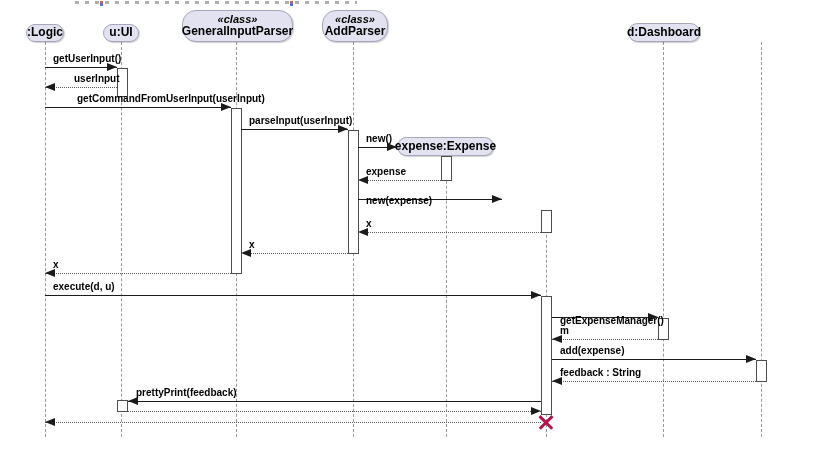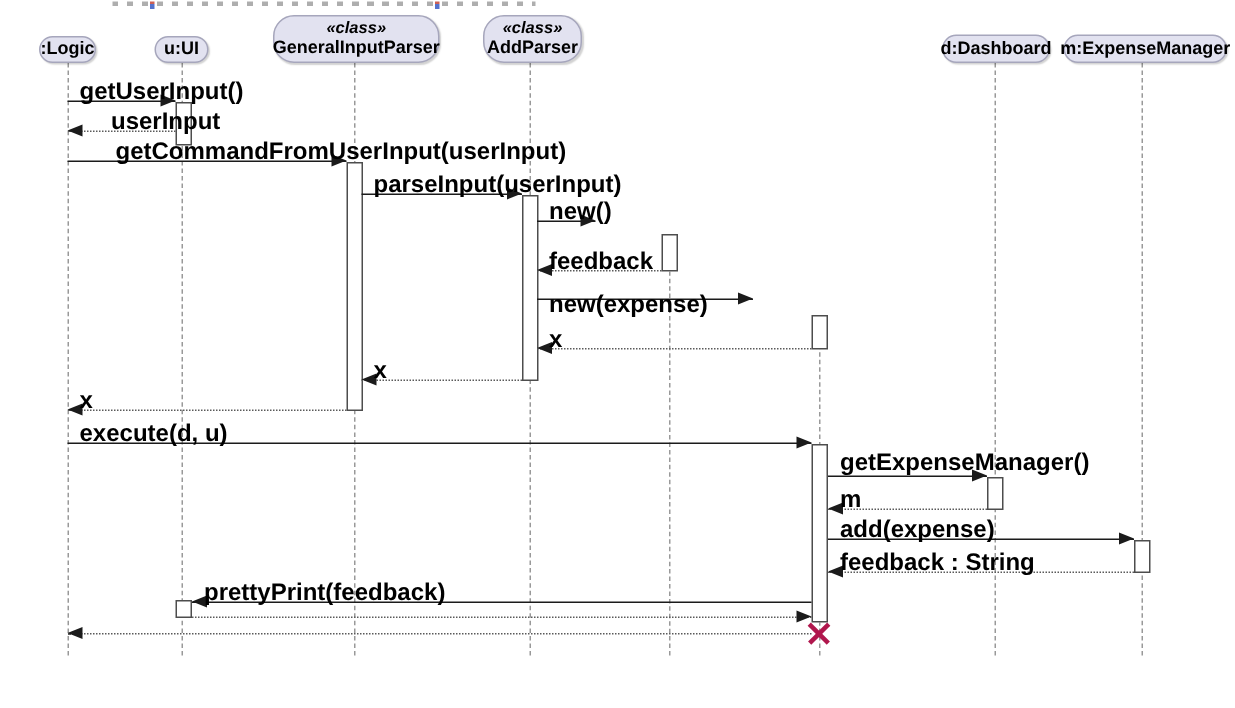--- a/index.html
+++ b/index.html
@@ -8,21 +8,21 @@
   .pbox{position:absolute;background:#E2E2F0;border:1px solid #A6A6BC;border-radius:14px;
         box-shadow:1px 1px 1px rgba(0,0,0,0.18);display:flex;flex-direction:column;
         align-items:center;justify-content:center;box-sizing:border-box;
         font-weight:bold;font-size:12px;color:#000;white-space:nowrap;line-height:1.15;}
   .stereo{font-style:italic;font-size:11px;font-weight:bold;}
   .lifeline{position:absolute;width:0;border-left:1px dashed #999;}
   .activation{position:absolute;width:11px;background:#fff;border:1px solid #4d4d4d;
         box-sizing:border-box;}
   .msgline-solid{position:absolute;height:0;border-top:1.5px solid #1b1b1b;}
   .msgline-dashed{position:absolute;height:0;border-top:1.5px dotted #5a5a5a;}
-  .msglabel{position:absolute;font-size:16px;font-weight:bold;color:#000;white-space:nowrap;}
+  .msglabel{position:absolute;font-size:10px;font-weight:bold;color:#000;white-space:nowrap;}
   .arr{position:absolute;width:0;height:0;border-top:4.5px solid transparent;
        border-bottom:4.5px solid transparent;}
   .arr-right{border-left:10px solid #1b1b1b;}
   .arr-left{border-right:10px solid #1b1b1b;}
   .destroy{position:absolute;width:16px;height:16px;}
   .destroy div{position:absolute;left:-1px;top:7px;width:18px;height:2.6px;background:#B0174D;}
   .destroy .d1{transform:rotate(45deg);}
   .destroy .d2{transform:rotate(-45deg);}
   .remnant{position:absolute;top:1px;left:75px;width:282px;height:3px;
     background:repeating-linear-gradient(90deg,#9a9a9a 0 4px,transparent 4px 10px);opacity:.8;}
@@ -55,22 +55,22 @@
       <div class="stereo">«class»</div>
       <div>GeneralInputParser</div>
     </div>
     <div class="pbox" style="left: 322px; top: 10px; width: 66px; height: 32px;">
       <div class="stereo">«class»</div>
       <div>AddParser</div>
     </div>
     <div class="pbox" style="left: 628px; top: 23px; width: 72px; height: 19px;">
       <div>d:Dashboard</div>
     </div>
-    <div class="pbox" style="left: 709px; top: 23px; width: 109px; height: 19px;">
-      <div>m:ExpenseManager</div>
+    <div class="pbox" style="left: 397px; top: 137px; width: 97px; height: 19px;">
+      <div>expense:Expense</div>
     </div>
     <div class="activation" style="left: 117px; top: 68px; height: 29px;"></div>
     <div class="activation" style="left: 231px; top: 108px; height: 166px;"></div>
     <div class="activation" style="left: 348px; top: 130px; height: 124px;"></div>
     <div class="activation" style="left: 441px; top: 156px; height: 25px;"></div>
     <div class="activation" style="left: 541px; top: 210px; height: 23px;"></div>
     <div class="activation" style="left: 541px; top: 296px; height: 119px;"></div>
     <div class="activation" style="left: 658px; top: 318px; height: 22px;"></div>
     <div class="activation" style="left: 756px; top: 360px; height: 22px;"></div>
     <div class="activation" style="left: 117px; top: 400px; height: 12px;"></div>
@@ -84,39 +84,39 @@
     <div class="arr arr-right" style="top: 103px; left: 221px;"></div>
     <div class="msglabel" style="left: 53px; top: 93px; margin-left: 24px;">getCommandFromUserInput(userInput)</div>
     <div class="msgline-solid" style="left: 241px; top: 129px; width: 107px;"></div>
     <div class="arr arr-right" style="top: 125px; left: 338px;"></div>
     <div class="msglabel" style="left: 249px; top: 115px;">parseInput(userInput)</div>
     <div class="msgline-solid" style="left: 358px; top: 147px; width: 39px;"></div>
     <div class="arr arr-right" style="top: 143px; left: 387px;"></div>
     <div class="msglabel" style="left: 366px; top: 133px;">new()</div>
     <div class="msgline-dashed" style="left: 358px; top: 180px; width: 83px;"></div>
     <div class="arr arr-left" style="top: 176px; left: 358px;"></div>
-    <div class="msglabel" style="left: 366px; top: 166px;">feedback</div>
+    <div class="msglabel" style="left: 366px; top: 166px;">expense</div>
     <div class="msgline-solid" style="left: 358px; top: 199px; width: 144px;"></div>
     <div class="arr arr-right" style="top: 195px; left: 492px;"></div>
     <div class="msglabel" style="left: 366px; top: 195px;">new(expense)</div>
     <div class="msgline-dashed" style="left: 358px; top: 232px; width: 183px;"></div>
     <div class="arr arr-left" style="top: 228px; left: 358px;"></div>
     <div class="msglabel" style="left: 366px; top: 218px;">x</div>
     <div class="msgline-dashed" style="left: 241px; top: 253px; width: 107px;"></div>
     <div class="arr arr-left" style="top: 249px; left: 241px;"></div>
     <div class="msglabel" style="left: 249px; top: 239px;">x</div>
     <div class="msgline-dashed" style="left: 45px; top: 273px; width: 186px;"></div>
     <div class="arr arr-left" style="top: 269px; left: 45px;"></div>
     <div class="msglabel" style="left: 53px; top: 259px;">x</div>
     <div class="msgline-solid" style="left: 45px; top: 295px; width: 496px;"></div>
     <div class="arr arr-right" style="top: 291px; left: 531px;"></div>
     <div class="msglabel" style="left: 53px; top: 281px;">execute(d, u)</div>
     <div class="msgline-solid" style="left: 552px; top: 317px; width: 106px;"></div>
     <div class="arr arr-right" style="top: 313px; left: 648px;"></div>
-    <div class="msglabel" style="left: 560px; top: 300px;">getExpenseManager()</div>
+    <div class="msglabel" style="left: 560px; top: 315px;">getExpenseManager()</div>
     <div class="msgline-dashed" style="left: 552px; top: 339px; width: 106px;"></div>
     <div class="arr arr-left" style="top: 335px; left: 552px;"></div>
     <div class="msglabel" style="left: 560px; top: 325px;">m</div>
     <div class="msgline-solid" style="left: 552px; top: 359px; width: 204px;"></div>
     <div class="arr arr-right" style="top: 355px; left: 746px;"></div>
     <div class="msglabel" style="left: 560px; top: 345px;">add(expense)</div>
     <div class="msgline-dashed" style="left: 552px; top: 381px; width: 204px;"></div>
     <div class="arr arr-left" style="top: 377px; left: 552px;"></div>
     <div class="msglabel" style="left: 560px; top: 367px;">feedback : String</div>
     <div class="msgline-solid" style="left: 128px; top: 401px; width: 413px;"></div>

